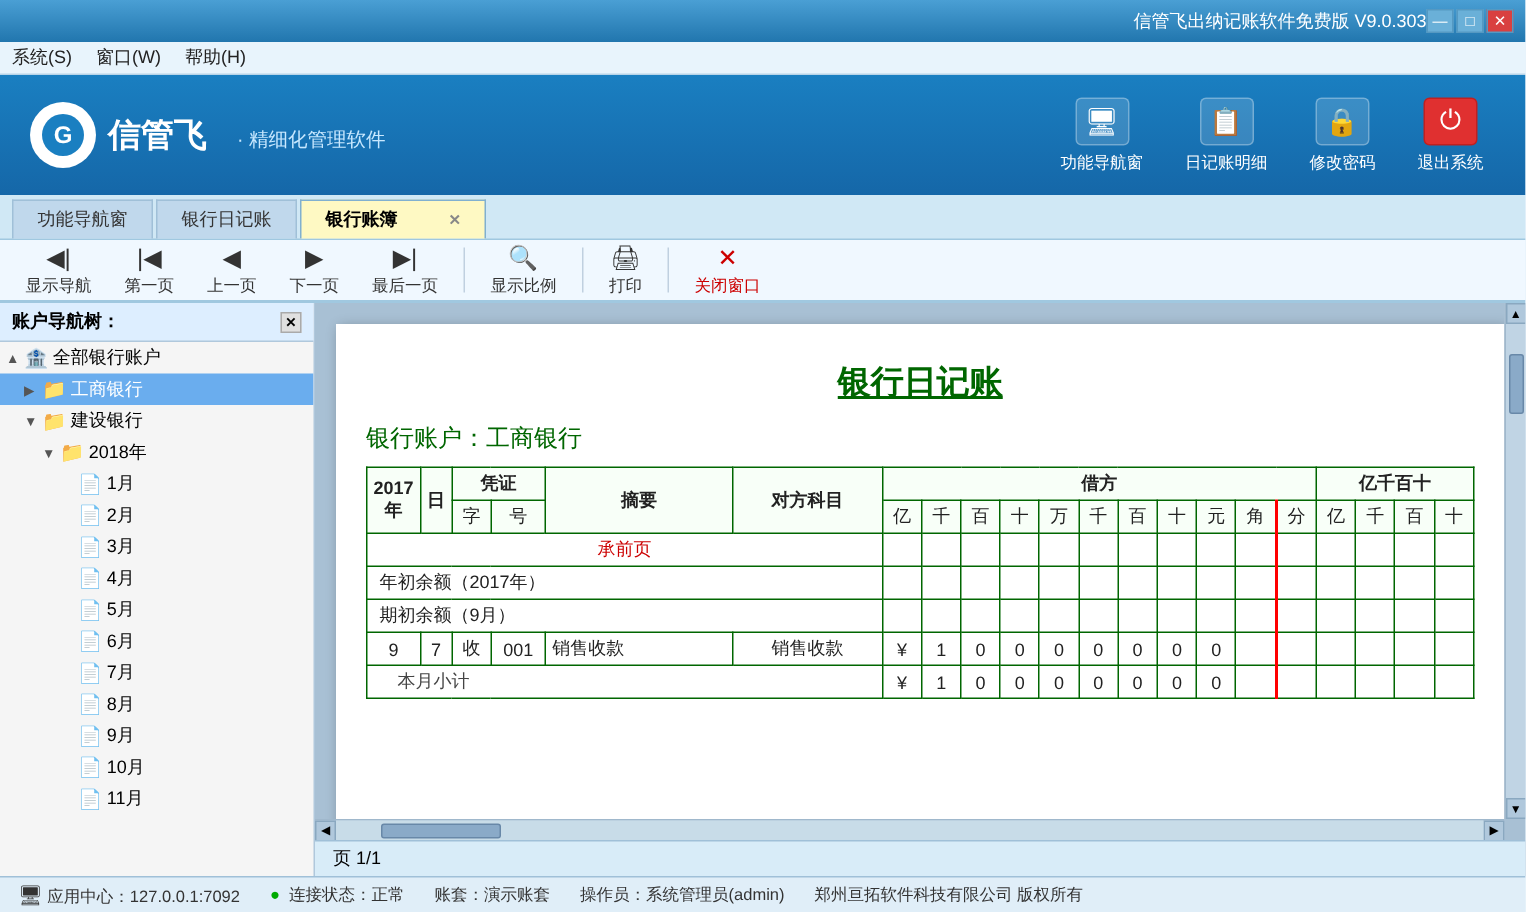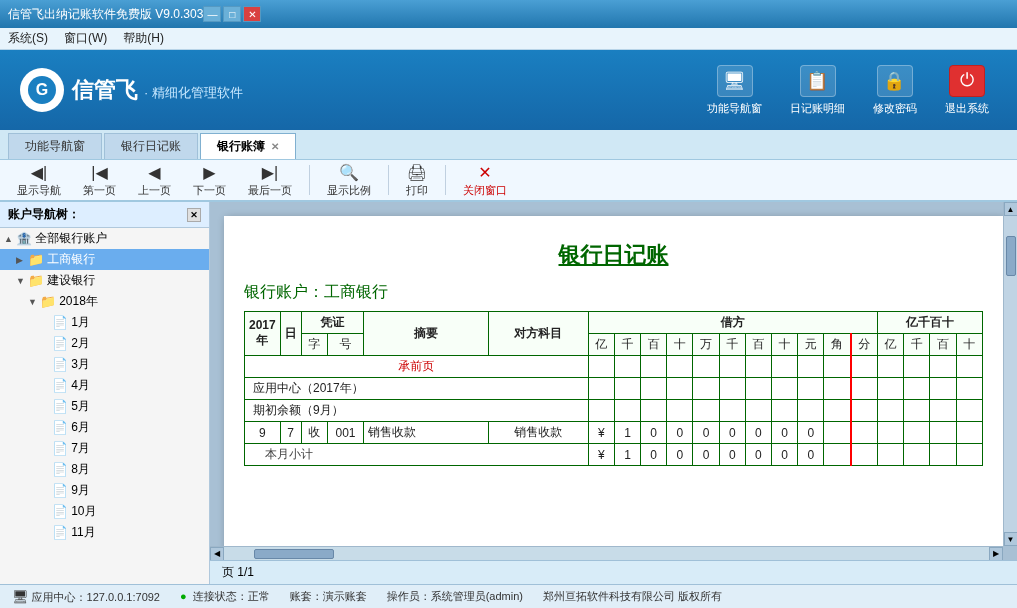--- a/index.html
+++ b/index.html
@@ -4,21 +4,21 @@
   <style>
     * { margin: 0; padding: 0; box-sizing: border-box; }
     body { width: 1017px; height: 608px; font-family: 'SimSun', 'Microsoft YaHei', sans-serif; font-size: 12px; background: #d4e8f7; overflow: hidden; }
 
     
     .title-bar {
       background: linear-gradient(to bottom, #4a9fd4, #2176ae);
       height: 28px;
       display: flex;
       align-items: center;
-      justify-content: flex-start;
+      justify-content: flex-end;
       padding: 0 8px;
       color: white;
       font-size: 12px;
     }
     .title-bar-controls { display: flex; gap: 2px; }
     .title-bar-btn {
       width: 18px; height: 16px;
       background: #6ab0d8;
       border: 1px solid #5599c2;
       color: white;
@@ -101,24 +101,25 @@
       height: 26px;
       padding: 0 16px;
       background: #c0d8ec;
       border: 1px solid #a0c0d8;
       border-bottom: none;
       display: flex; align-items: center;
       font-size: 12px; cursor: pointer;
       color: #333;
     }
     .tab.active {
-      background: #ffffff;
+      background: #fef9c3;
       border-color: #80b0d0;
       font-weight: bold;
       color: #000;
+      gap: 28px;
     }
     .tab-close { margin-left: 6px; font-size: 10px; color: #888; cursor: pointer; }
 
     
     .toolbar {
       background: #f0f8ff;
       height: 42px;
       display: flex;
       align-items: center;
       padding: 0 8px;
@@ -311,21 +312,21 @@
 
 <div class="header-area">
   <div class="logo-area">
     <div class="logo-icon">
       <svg width="32" height="32" viewBox="0 0 32 32">
         <circle cx="16" cy="16" r="14" fill="#1a7fc1"></circle>
         <text x="16" y="21" text-anchor="middle" fill="white" font-size="16" font-weight="bold">G</text>
       </svg>
     </div>
     <div>
-      <div style="display:flex; align-items:baseline; gap:6px;">
+      <div style="display:flex; align-items:baseline; gap:20px;">
         <span style="color:white; font-size:22px; font-weight:bold;">信管飞</span>
         <span style="color:#c8e8ff; font-size:13px;">· 精细化管理软件</span>
       </div>
     </div>
   </div>
   <div class="header-buttons">
     <div class="header-btn">
       <div class="header-btn-icon">🖥</div>
       <span>功能导航窗</span>
     </div>
@@ -541,21 +542,21 @@
                 <td></td>
                 <td class="red-line-col"></td>
                 <td></td>
                 <td></td>
                 <td></td>
                 <td></td>
                 <td></td>
               </tr>
 
               <tr>
-                <td colspan="6" style="text-align:left; padding-left:8px;">应用中心（2017年）</td>
+                <td colspan="6" style="text-align:left; padding-left:8px;">年初余额（2017年）</td>
                 <td></td>
                 <td></td>
                 <td></td>
                 <td></td>
                 <td></td>
                 <td></td>
                 <td></td>
                 <td></td>
                 <td></td>
                 <td class="red-line-col"></td>

